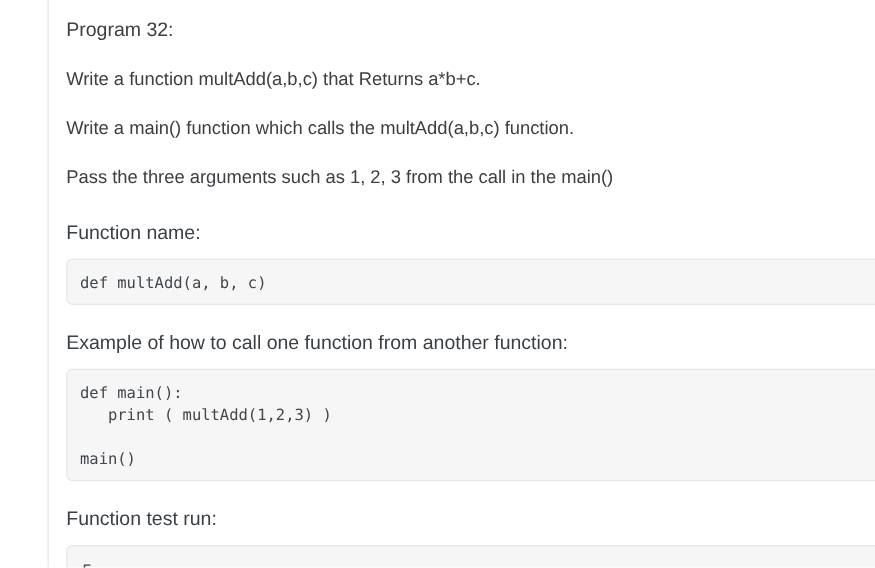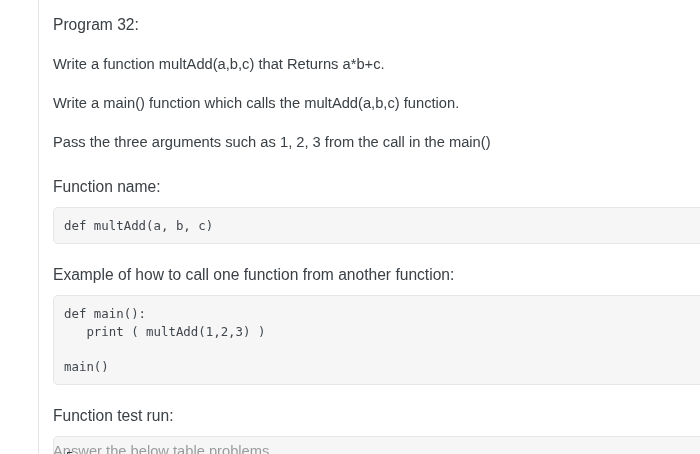--- a/index.html
+++ b/index.html
@@ -135,17 +135,14 @@
 main()</pre>
 
   <div class="sp-afterpre"></div>
 
   <div class="section-heading">Function test run:</div>
 
   <div class="sp-afterh"></div>
 
   <pre class="code-block output-block">5</pre>
 
-  <div id="clipped-footer">
-    <span class="clipped-text">Answer the below table problems</span>
-  </div>
 
 </div>
 
 </body></html>

